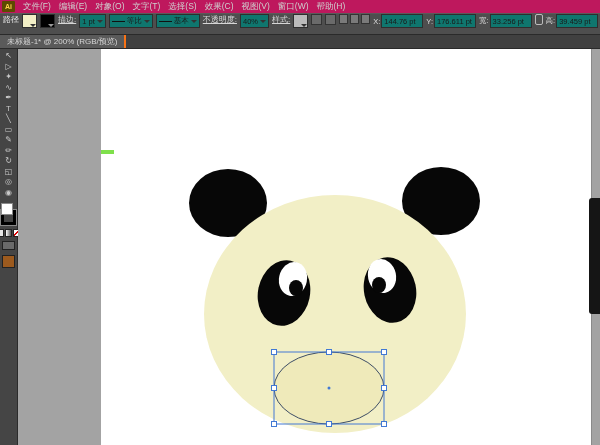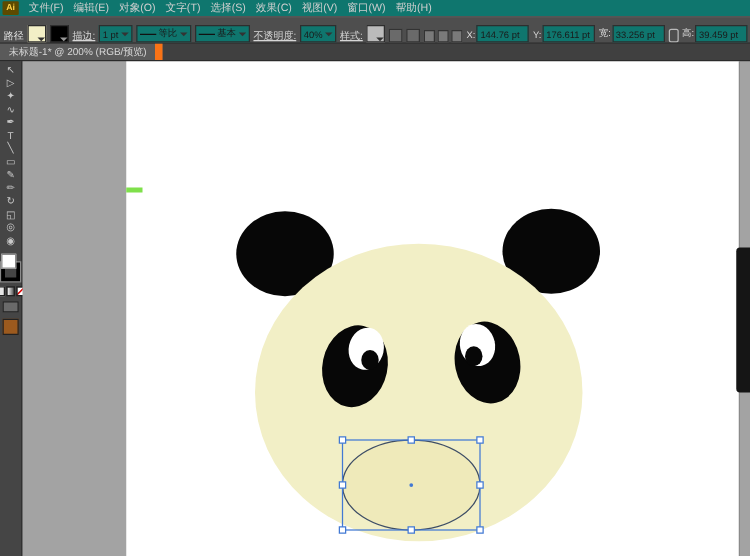--- a/index.html
+++ b/index.html
@@ -1,27 +1,27 @@
 <!DOCTYPE html>
 <html><head>
 <meta charset="utf-8">
 <style>
   html,body{margin:0;padding:0;width:600px;height:445px;overflow:hidden;
     font-family:"Liberation Sans","DejaVu Sans",sans-serif;}
   .app{width:600px;height:445px;display:flex;flex-direction:column;background:#3e3e3e;}
 
   
-  .menubar{height:13px;background:#0f766e;display:flex;align-items:center;padding-left:2px;flex:0 0 auto;}
+  .menubar{height:13px;background:#be185d;display:flex;align-items:center;padding-left:2px;flex:0 0 auto;}
   .logo{width:13px;height:11px;background:#5d4a00;color:#ffd34d;font-size:7px;font-weight:bold;
     display:flex;align-items:center;justify-content:center;margin-right:4px;border-radius:1px;}
   .mi{font-size:8.5px;color:#cfcfcf;padding:0 4px;white-space:nowrap;}
 
   
   .controlbar{height:20px;background:#4e4e4e;border-top:1px solid #5a5a5a;border-bottom:1px solid #2a2a2a;
-    display:flex;align-items:flex-end;padding:0 3px;flex:0 0 auto;overflow:hidden;}
+    display:flex;align-items:flex-start;padding:0 3px;flex:0 0 auto;overflow:hidden;}
   .controlbar>*{margin-right:3px;flex:0 0 auto;}
   .lbl{font-size:8px;color:#d6d6d6;white-space:nowrap;text-decoration:underline;}
   .ctx{font-size:8px;color:#e6e6e6;white-space:nowrap;}
   .field{height:12px;background:#0f766e;border:1px solid #2e2e2e;display:inline-flex;align-items:center;
     font-size:7.5px;color:#1a1a1a;padding:0 2px;gap:2px;white-space:nowrap;}
   .caret{width:0;height:0;border-left:3px solid transparent;border-right:3px solid transparent;
     border-top:3px solid #333;display:inline-block;}
   .swatch{width:13px;height:12px;border:1px solid #2e2e2e;display:inline-flex;align-items:flex-end;
     justify-content:flex-end;background:#fff;}
   .fillsw{background:#f2efc6;} .strokesw{background:#000;} .stylesw{background:#bbb;}
@@ -30,21 +30,21 @@
   .mini-group{display:inline-flex;gap:2px;}
   .mini-group i{width:7px;height:8px;background:#7a7a7a;border:1px solid #333;display:inline-block;}
   .coord{display:inline-flex;align-items:center;gap:1px;}
   .coord b{font-size:7.5px;color:#ddd;font-weight:normal;}
   .coord .num{width:36px;}
   .linkicon{width:6px;height:9px;border:1px solid #bbb;border-radius:2px;display:inline-block;}
 
   
   .tabbar{height:13px;background:#404040;display:flex;align-items:flex-end;flex:0 0 auto;border-bottom:1px solid #2a2a2a;}
   .tab{height:13px;background:#5a5a5a;color:#d6d6d6;font-size:8px;display:flex;align-items:center;
-    padding:0 7px;border-right:6px solid #f97316;white-space:nowrap;justify-content:center;}
+    padding:0 7px;border-right:2px solid #f97316;white-space:nowrap;justify-content:center;}
 
   
   .main{flex:1;display:flex;min-height:0;}
   .tools{width:17px;background:#454545;border-right:1px solid #2b2b2b;display:flex;flex-direction:column;
     align-items:center;padding-top:2px;flex:0 0 auto;}
   .tool{width:15px;height:10.5px;font-size:8px;line-height:10.5px;color:#c8c8c8;text-align:center;cursor:default;}
   .fs{position:relative;width:15px;height:22px;margin-top:5px;flex:0 0 auto;}
   .stroke-box{position:absolute;right:0;bottom:0;width:9px;height:9px;border:3px solid #000;box-shadow:0 0 0 1px #8a8a8a;background:transparent;}
   .fill-box{position:absolute;left:0;top:0;width:10px;height:10px;background:#fff;border:1px solid #8a8a8a;z-index:2;}
   .msw-row{display:flex;gap:1px;margin-top:4px;}

